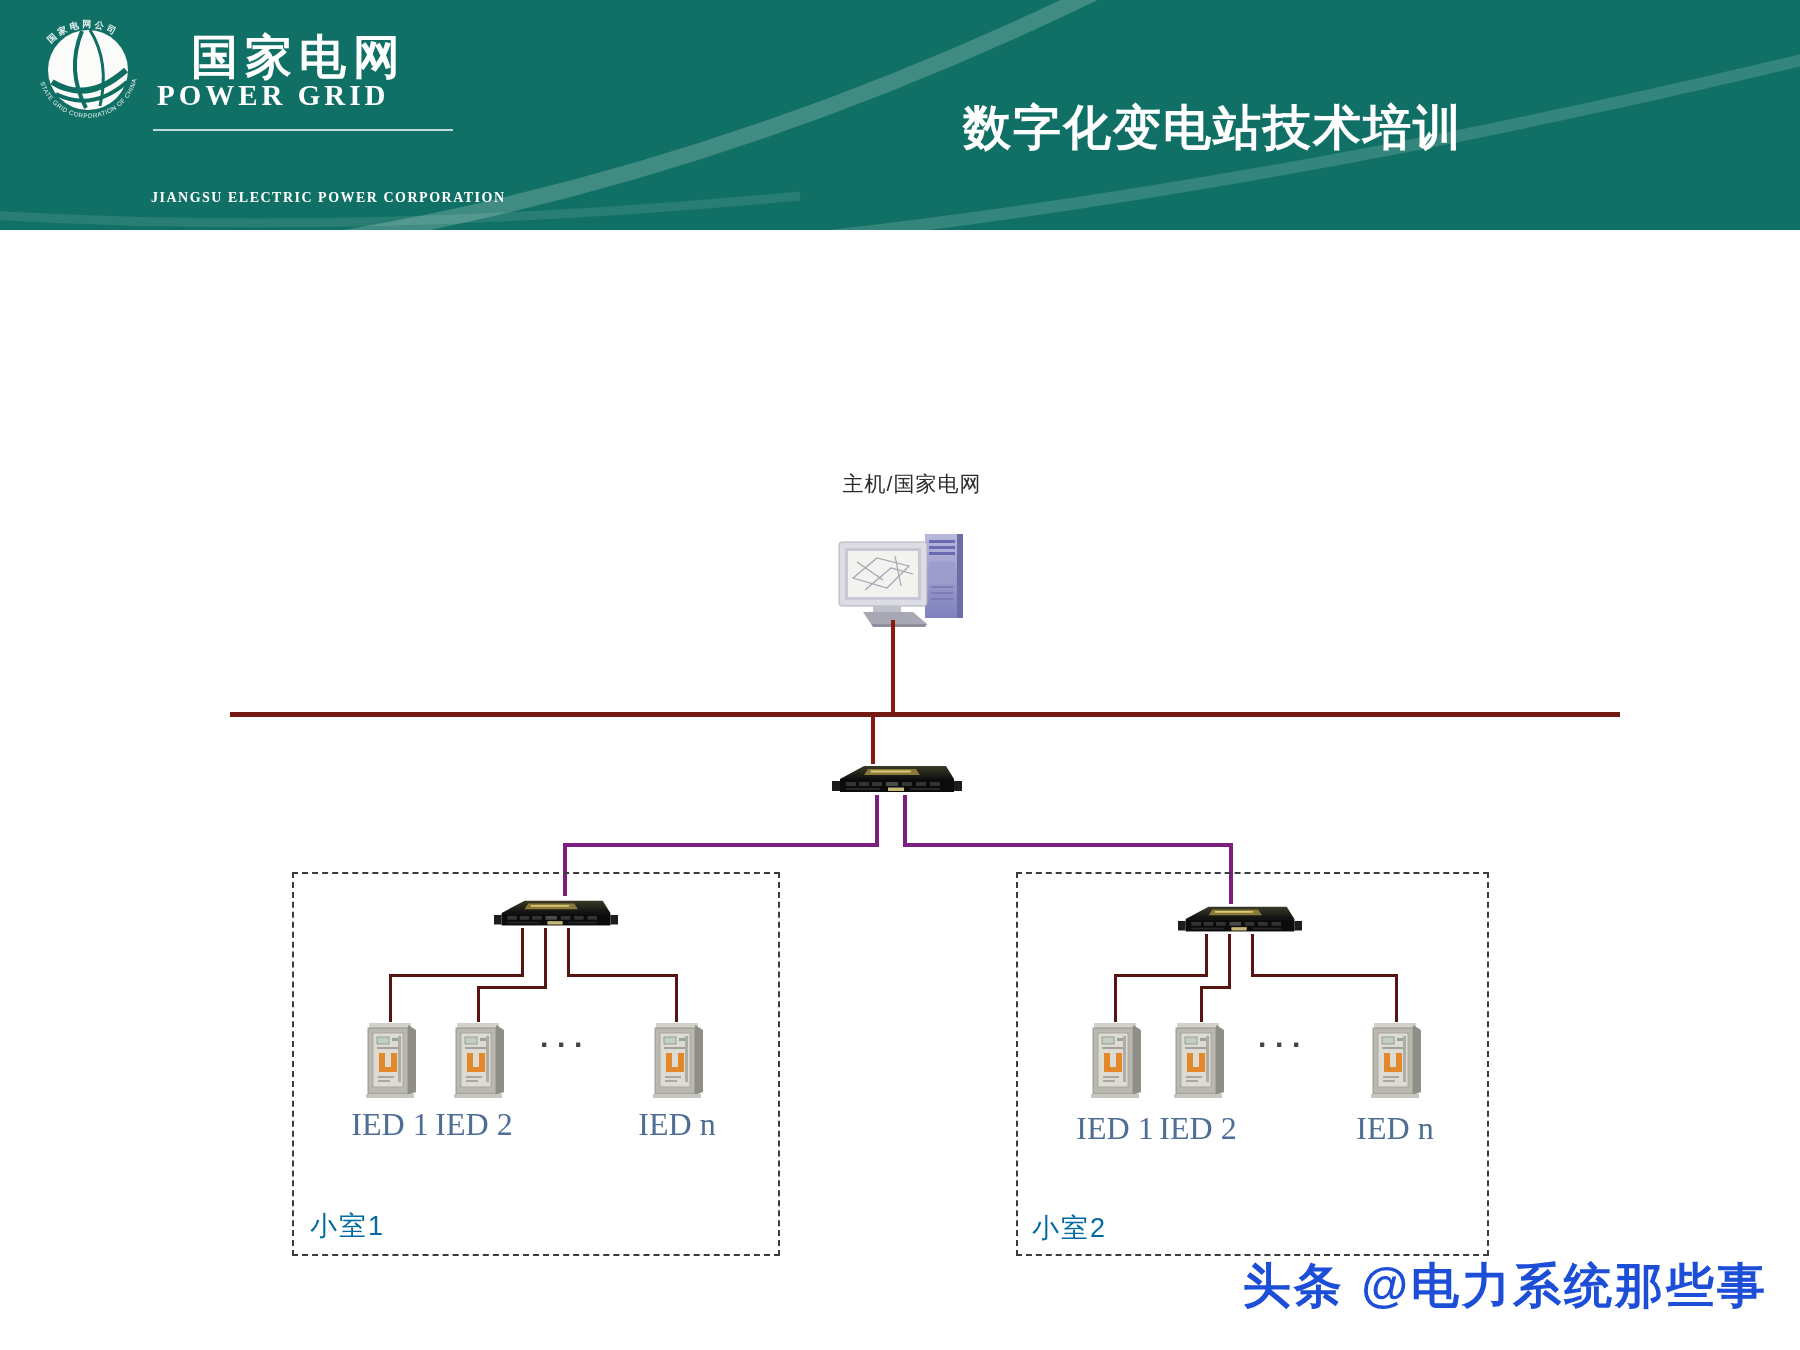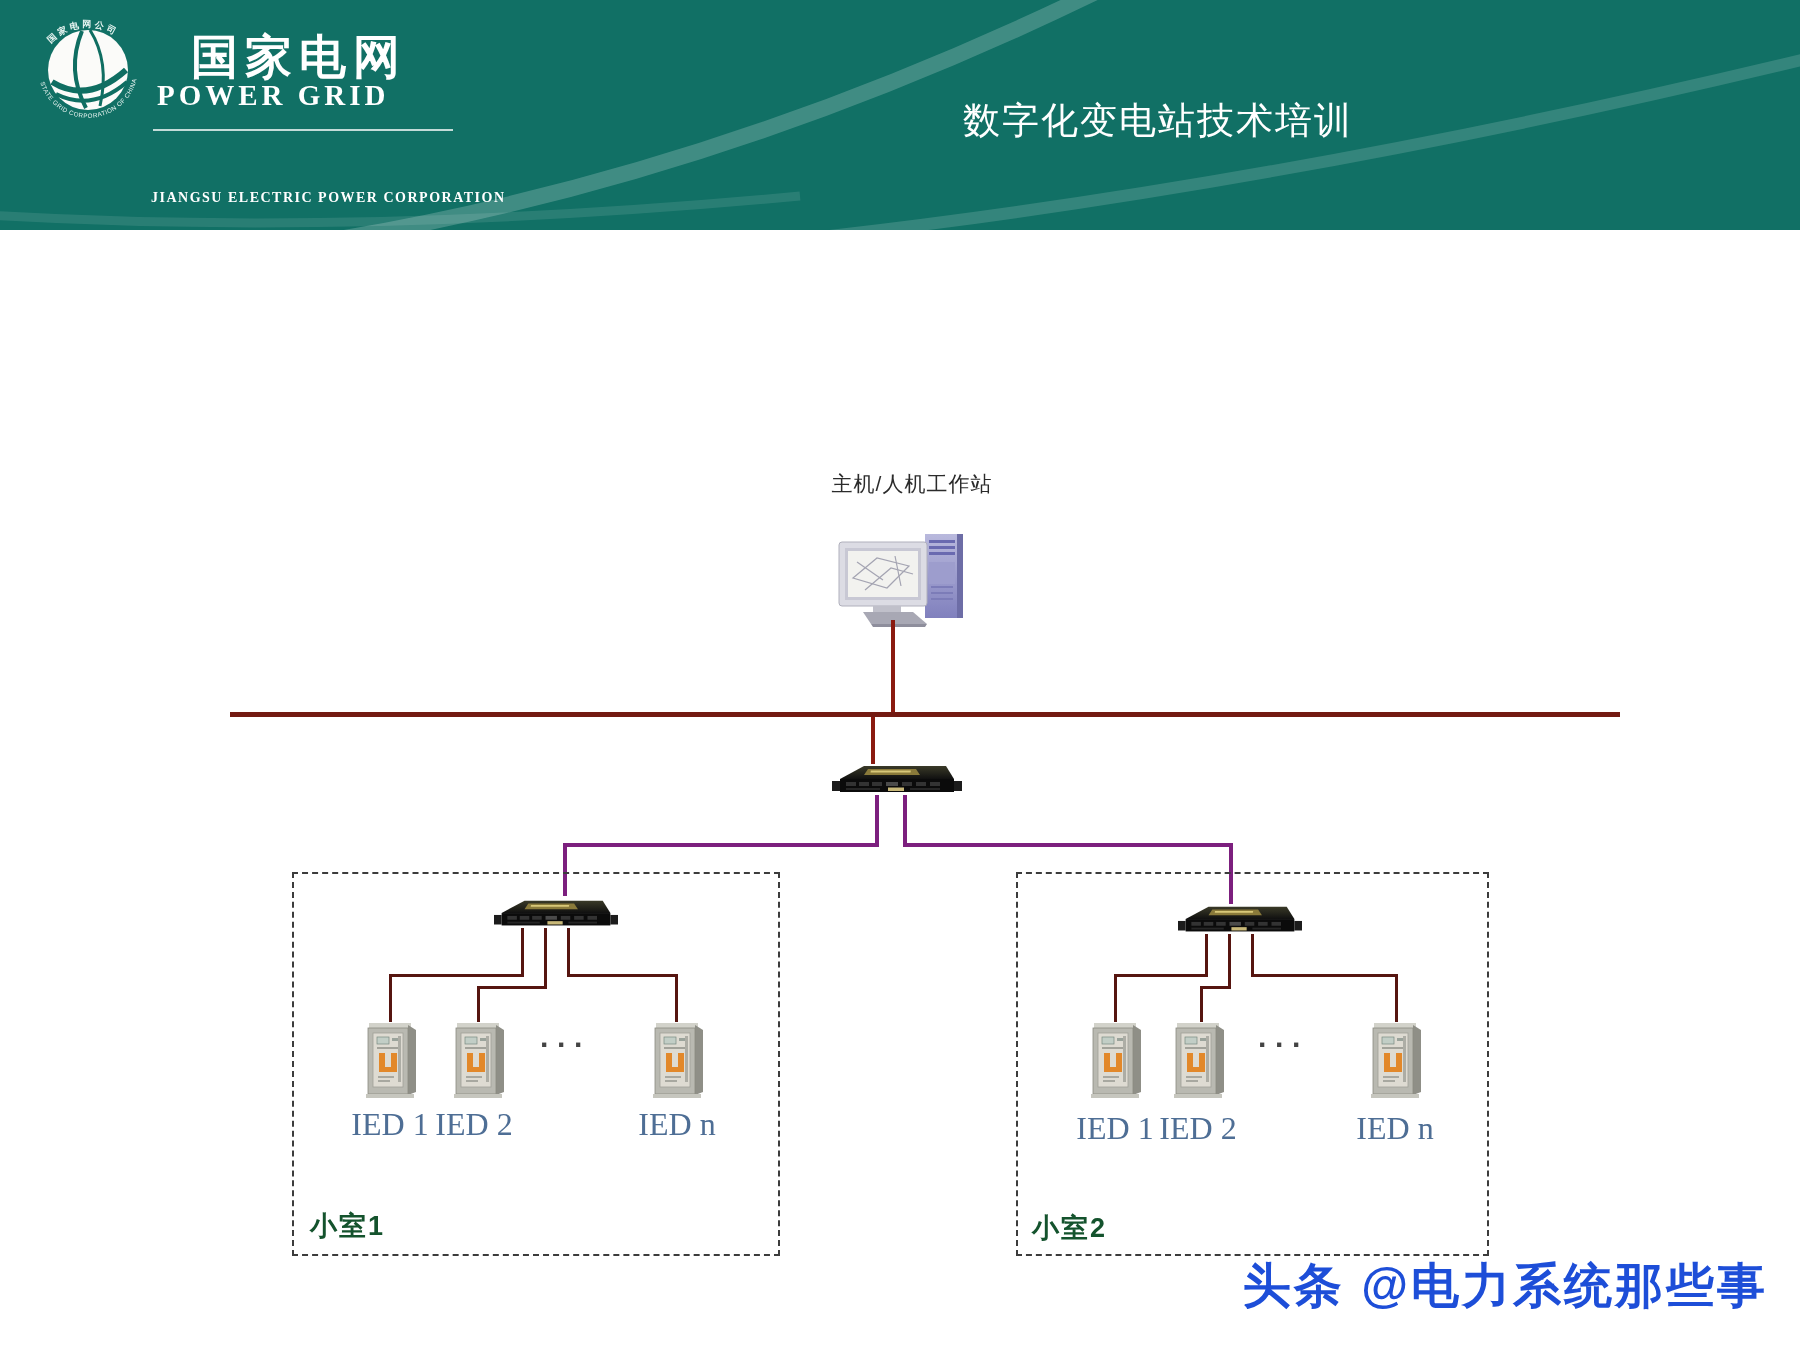--- a/index.html
+++ b/index.html
@@ -9,36 +9,36 @@
   }
   .abs{position:absolute;}
   
   .header{position:absolute;left:0;top:0;width:1800px;height:230px;background:#117065;}
   .header svg.swoosh{position:absolute;left:0;top:0;}
   .logo-cn{position:absolute;left:155px;top:26px;font-size:47px;font-weight:bold;color:#ffffff;letter-spacing:7px;margin-left:36px;}
   .logo-en{position:absolute;left:157px;top:79px;font-size:29px;font-weight:bold;color:#ffffff;letter-spacing:4px;font-family:"Liberation Serif",serif;}
   .logo-divider{position:absolute;left:153px;top:129px;width:300px;height:2px;background:rgba(255,255,255,.75);}
   .sub-cn{position:absolute;left:150px;top:142px;font-size:38px;font-weight:bold;color:#ffffff;letter-spacing:4px;}
   .sub-en{position:absolute;left:151px;top:190px;font-size:14px;font-weight:bold;color:#ffffff;letter-spacing:1.5px;font-family:"Liberation Serif",serif;}
-  .course-title{position:absolute;left:963px;top:96px;font-size:37px;color:#ffffff;letter-spacing:2px;font-weight:400;}
+  .course-title{position:absolute;left:963px;top:96px;font-size:48px;color:#ffffff;letter-spacing:2px;font-weight:700;}
   
   .slide-title{
     position:absolute;left:875px;top:252px;transform:translateX(-50%);
     font-size:92px;font-weight:900;letter-spacing:6px;color:#931812;white-space:nowrap;
     font-family:"DejaVu Serif",serif;text-shadow:3px 3px 2px rgba(110,35,25,.28);
   }
   
   .ws-label{position:absolute;left:912px;top:470px;transform:translateX(-50%);font-size:21px;color:#2b2b2b;letter-spacing:1px;white-space:nowrap;}
   .line{position:absolute;}
   .red{background:#8a1a10;}
   .bus{background:#731a12;}
   .purple{background:#7c1f7e;}
   .maroon{background:#561510;}
   .room{position:absolute;border:2px dashed #3c3c3c;background:transparent;}
-  .room-name{position:absolute;font-size:27px;font-weight:bold;color:#14532d;letter-spacing:2px;}
+  .room-name{position:absolute;font-size:27px;font-weight:normal;color:#0369a1;letter-spacing:2px;}
   .ied-label{position:absolute;transform:translateX(-50%);font-size:32px;color:#4e6e95;font-family:"Liberation Serif",serif;white-space:nowrap;}
   .dots{position:absolute;font-size:30px;font-weight:bold;color:#444;letter-spacing:7px;white-space:nowrap;}
   .watermark{position:absolute;right:32px;top:1254px;font-size:48px;font-weight:800;color:#1d4ed8;letter-spacing:3px;white-space:nowrap;}
 </style>
 </head>
 <body>
 
 <svg width="0" height="0" style="position:absolute" aria-hidden="true">
   <defs>
     <linearGradient id="gTower" x1="0" y1="0" x2="0" y2="1">
@@ -144,21 +144,21 @@
     </svg>
 
     <div class="logo-cn">国家电网</div>
     <div class="logo-en">POWER GRID</div>
     <div class="logo-divider"></div>
     <div class="sub-en">JIANGSU ELECTRIC POWER CORPORATION</div>
     <div class="course-title">数字化变电站技术培训</div>
   </div>
 
 
-  <div class="ws-label">主机/人机工作站</div>
+  <div class="ws-label">主机/国家电网</div>
 
   <svg class="abs" style="left:835px;top:528px" width="140" height="104" viewBox="0 0 140 104">
       <use href="#sym-ws" xlink:href="#sym-ws"></use>
     </svg>
 
   <div class="line red" style="left:891px;top:620px;width:4px;height:96px;"></div>
 
   <div class="line bus" style="left:230px;top:712px;width:1390px;height:5px;"></div>
 
   <div class="line red" style="left:871px;top:717px;width:4px;height:47px;"></div>

